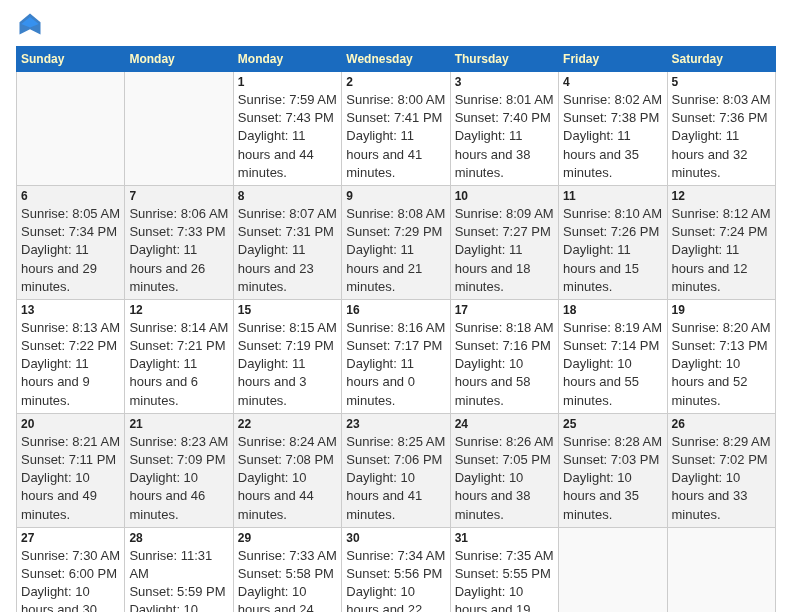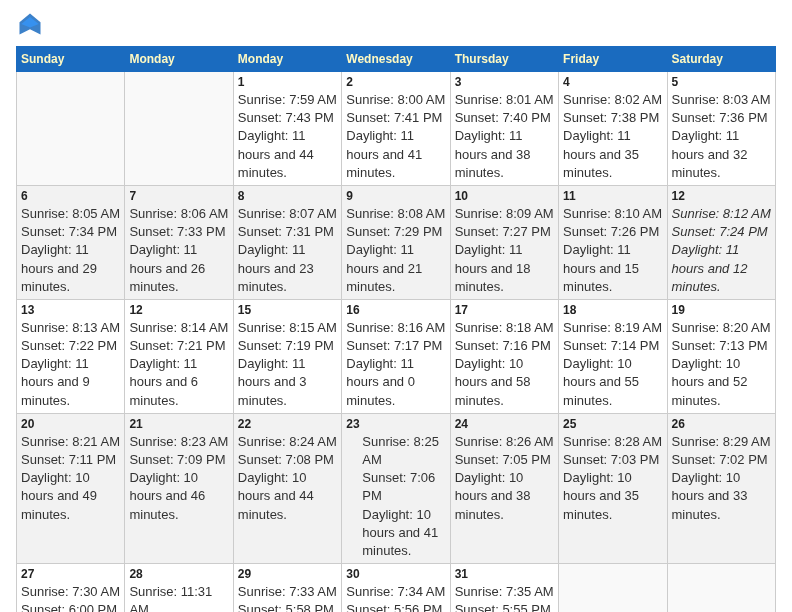--- a/index.html
+++ b/index.html
@@ -207,21 +207,21 @@
 Daylight: 11 hours and 18 minutes.</div>
           </td>
           <td>
             <span class="day-num">11</span>
             <div class="cell-info" style="white-space: pre-line;">Sunrise: 8:10 AM
 Sunset: 7:26 PM
 Daylight: 11 hours and 15 minutes.</div>
           </td>
           <td>
             <span class="day-num">12</span>
-            <div class="cell-info" style="white-space: pre-line; font-style: italic;">Sunrise: 8:12 AM
+            <div class="cell-info" style="white-space: pre-line;">Sunrise: 8:12 AM
 Sunset: 7:24 PM
 Daylight: 11 hours and 12 minutes.</div>
           </td>
         </tr>
         <tr class="row-white">
           <td>
             <span class="day-num">13</span>
             <div class="cell-info" style="white-space: pre-line;">Sunrise: 8:13 AM
 Sunset: 7:22 PM
 Daylight: 11 hours and 9 minutes.</div>
@@ -277,21 +277,21 @@
 Daylight: 10 hours and 46 minutes.</div>
           </td>
           <td>
             <span class="day-num">22</span>
             <div class="cell-info" style="white-space: pre-line;">Sunrise: 8:24 AM
 Sunset: 7:08 PM
 Daylight: 10 hours and 44 minutes.</div>
           </td>
           <td>
             <span class="day-num">23</span>
-            <div class="cell-info" style="white-space: pre-line; margin-left: 16px;">Sunrise: 8:25 AM
+            <div class="cell-info" style="white-space: pre-line;">Sunrise: 8:25 AM
 Sunset: 7:06 PM
 Daylight: 10 hours and 41 minutes.</div>
           </td>
           <td>
             <span class="day-num">24</span>
             <div class="cell-info" style="white-space: pre-line;">Sunrise: 8:26 AM
 Sunset: 7:05 PM
 Daylight: 10 hours and 38 minutes.</div>
           </td>
           <td>

